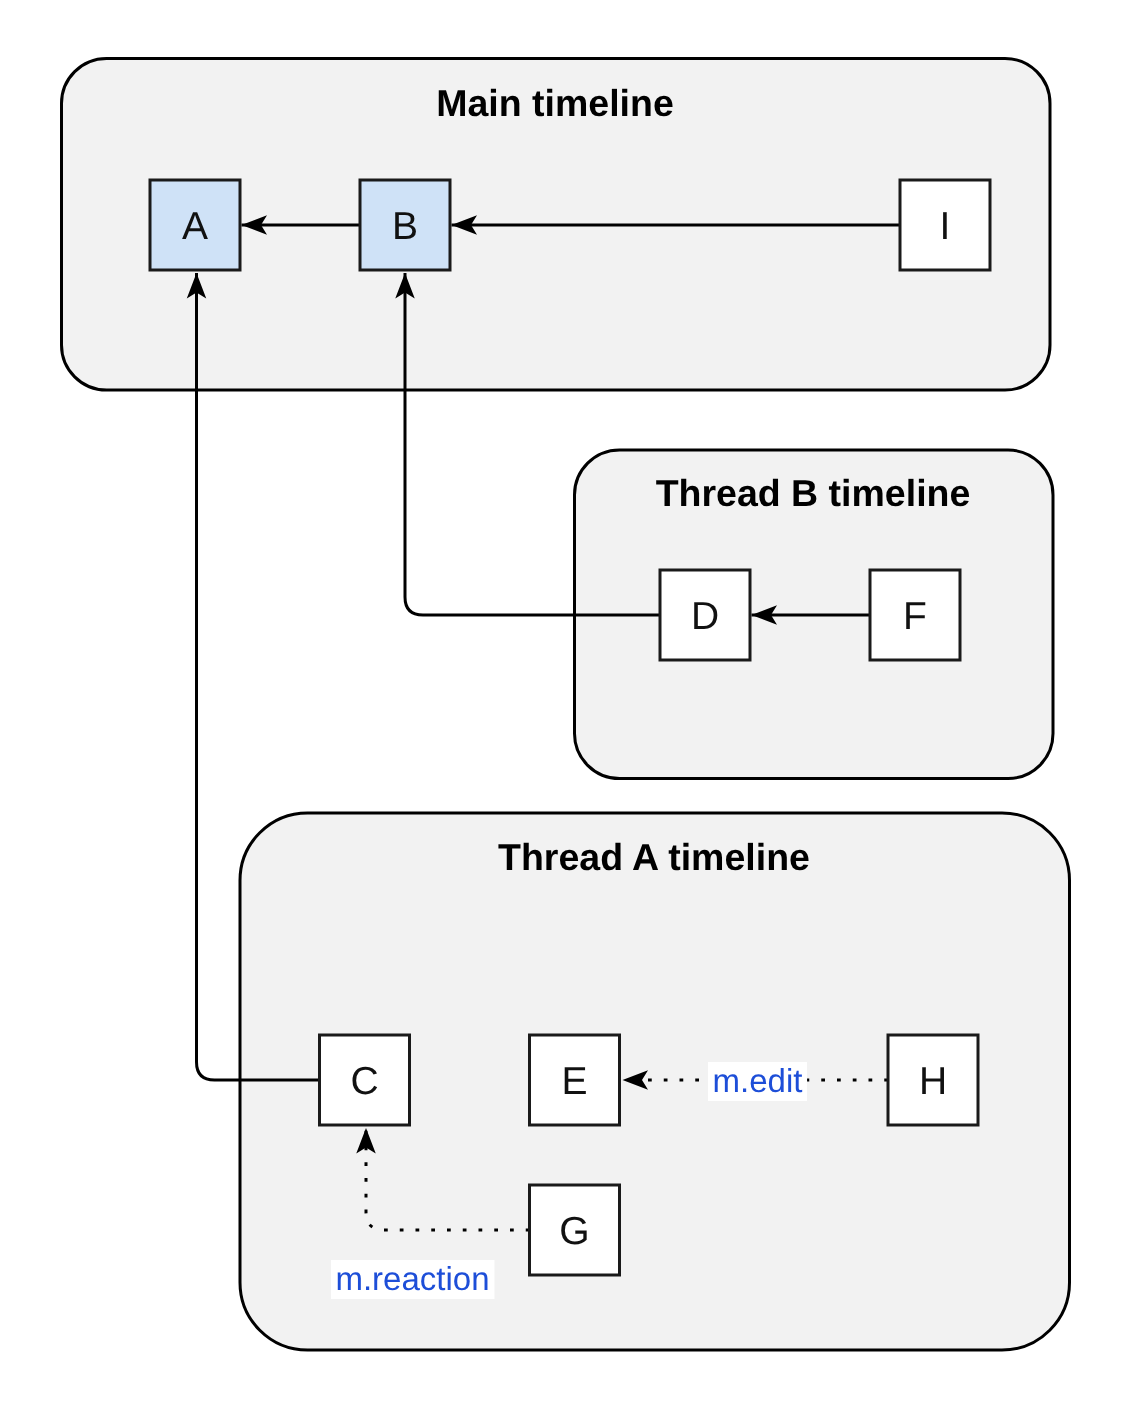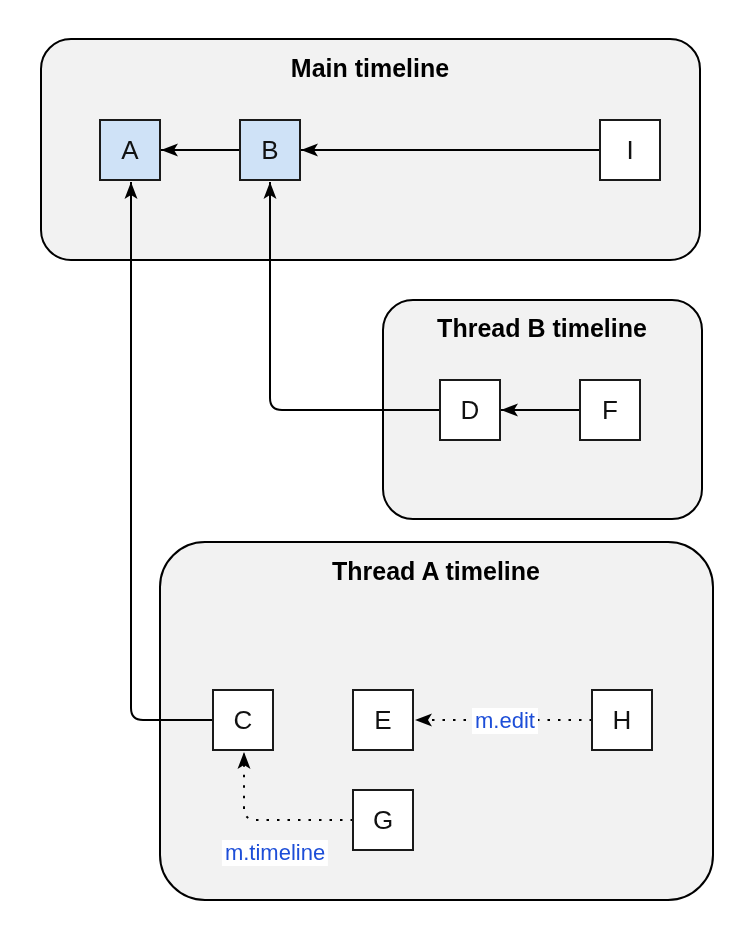--- a/index.html
+++ b/index.html
@@ -118,14 +118,14 @@
       <rect class="node-rect plain" x="592" y="690" width="60" height="60"></rect>
       <text class="node-label" x="622" y="729">H</text>
     </g>
     <g>
       <rect class="node-rect plain" x="353" y="790" width="60" height="60"></rect>
       <text class="node-label" x="383" y="829">G</text>
     </g>
   </svg>
 
   <span class="edge-label" style="left: 505px; top: 721px;">m.edit</span>
-  <span class="edge-label" style="left: 275px; top: 853px;">m.timeline</span>
+  <span class="edge-label" style="left: 275px; top: 853px;">m.reaction</span>
 </div>
 
 </body></html>

